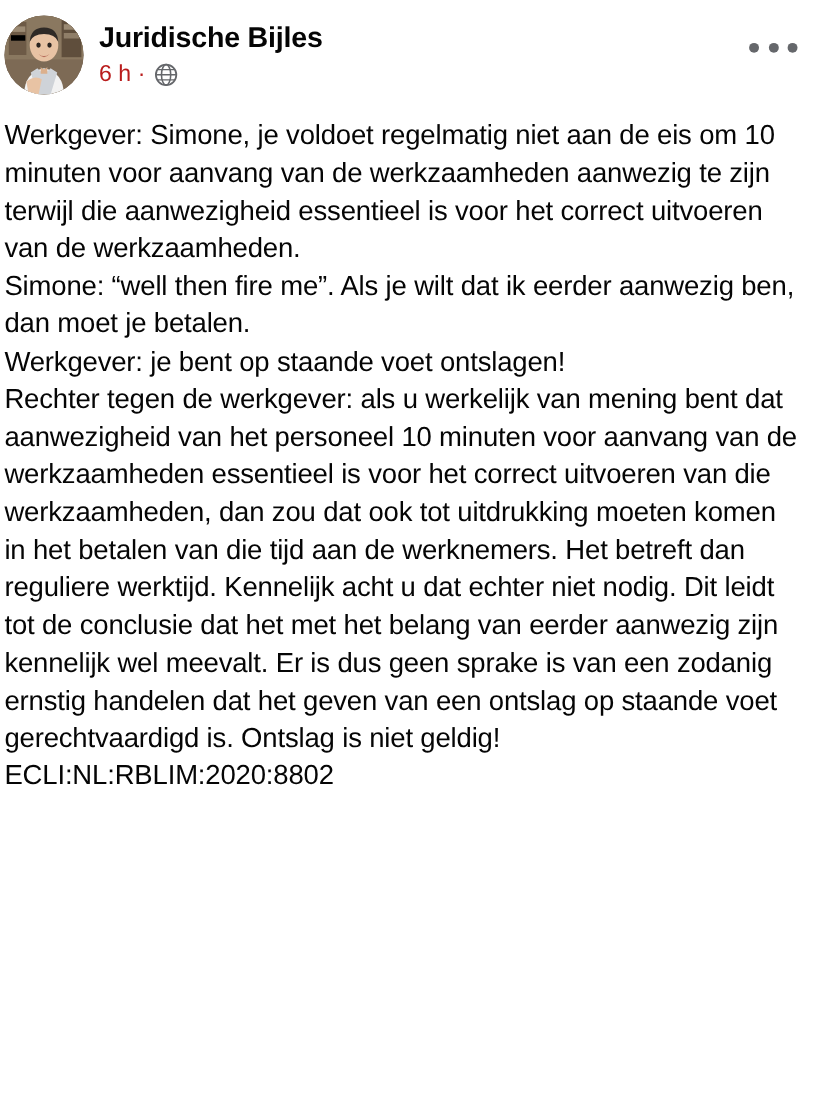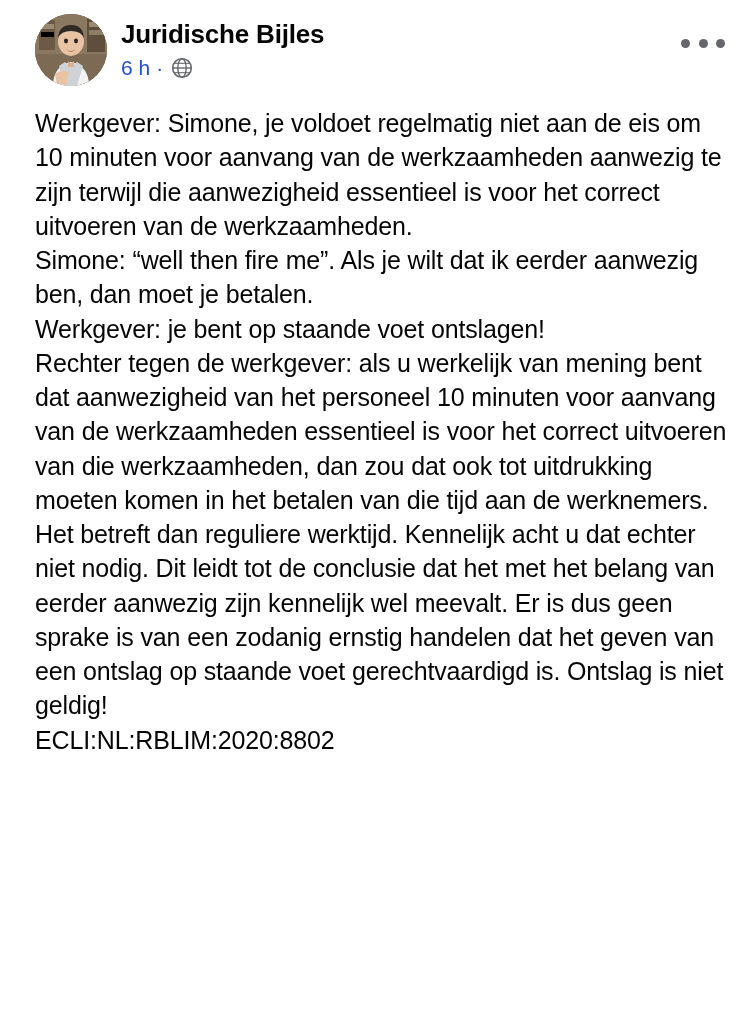--- a/index.html
+++ b/index.html
@@ -11,21 +11,21 @@
     width: 749px;
     height: 1010px;
     font-family: "Liberation Sans", sans-serif;
     color: #050505;
     overflow: hidden;
   }
   .post {
     width: 749px;
     height: 865px;
     box-sizing: border-box;
-    padding: 14px 18px 0 35px;
+    padding: 14px 18px 0 4px;
     position: relative;
     background: #ffffff;
   }
   .post-header {
     display: flex;
     align-items: flex-start;
     position: relative;
     height: 78px;
   }
   .avatar {
@@ -48,21 +48,21 @@
   .page-name {
     font-size: 26px;
     font-weight: bold;
     color: #050505;
     line-height: 1.15;
     letter-spacing: -0.2px;
   }
   .meta-row {
     display: flex;
     margin-top: 6px;
-    color: #1d4ed8;
+    color: #b91c1c;
     font-size: 21px;
   }
   .meta-row .sep {
     margin: 0 6px;
   }
   .globe-icon {
     display: inline-flex;
     align-items: center;
     margin-left: 2px;
   }

